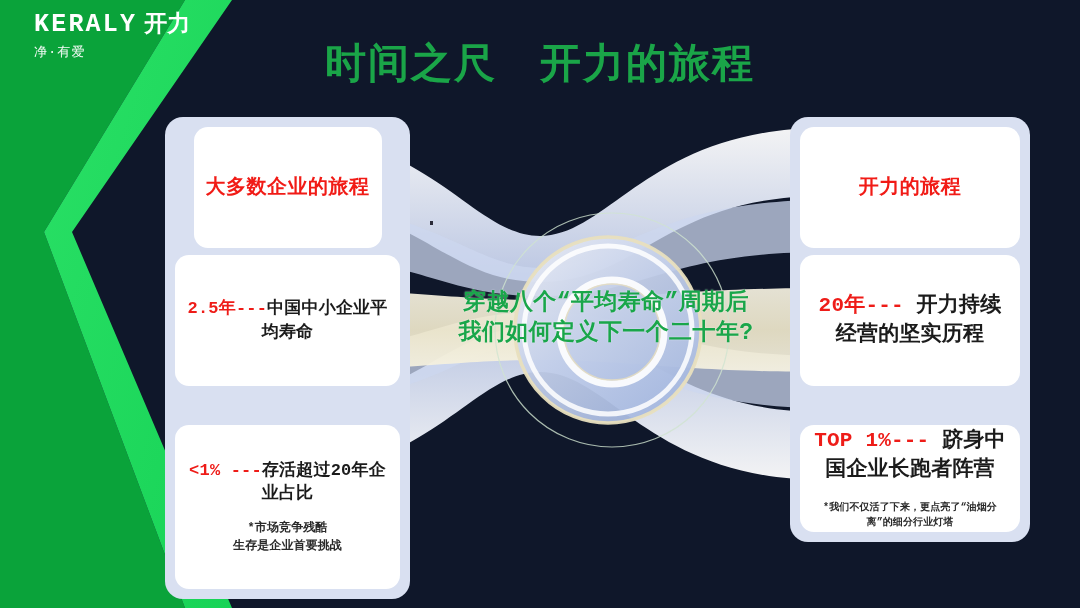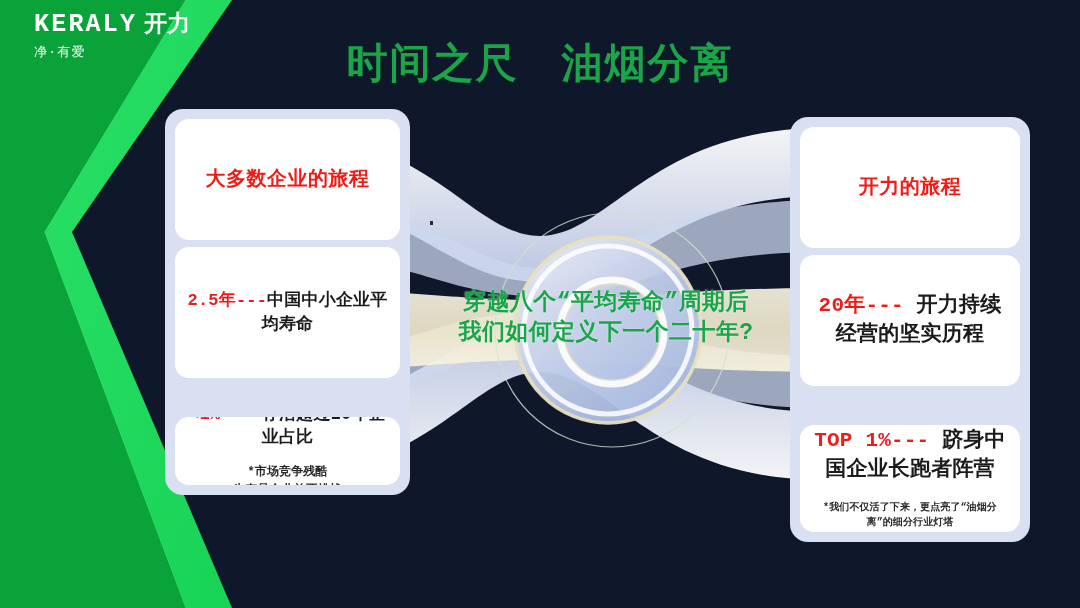--- a/index.html
+++ b/index.html
@@ -68,21 +68,21 @@
     position:absolute;
     z-index:4;
     background:#d9e0f1;
     border-radius:18px;
     padding:10px 10px;
     box-sizing:border-box;
     display:flex;
     flex-direction:column;
     gap:7px;
   }
-  .panel-left{left:165px; top:109px; width:245px; height:386px;}
+  .panel-left{left:165px; top:117px; width:245px; height:482px;align-items:center;}
   .panel-right{left:790px; top:117px; width:240px; height:425px;}
 
   .card{
     background:#ffffff;
     border-radius:14px;
     box-sizing:border-box;
     display:flex;
     flex-direction:column;
     align-items:center;
     justify-content:center;
@@ -212,21 +212,21 @@
   </div>
 
   <div class="brand">
     <div class="brand-main">
       <span class="brand-latin">KERALY</span>
       <span class="brand-cjk">开力</span>
     </div>
     <div class="brand-sub">净·有爱</div>
   </div>
 
-  <div class="page-title">时间之尺　油烟分离</div>
+  <div class="page-title">时间之尺　开力的旅程</div>
 
   <div class="stray-dot"></div>
 
   <div class="panel panel-left">
     <div class="card card-1">
       <div class="card-head">大多数企业的旅程</div>
     </div>
     <div class="card card-2">
       <div class="card-stat"><span class="hl">2.5年---</span><span>中国中小企业平均寿命</span></div>
     </div>

